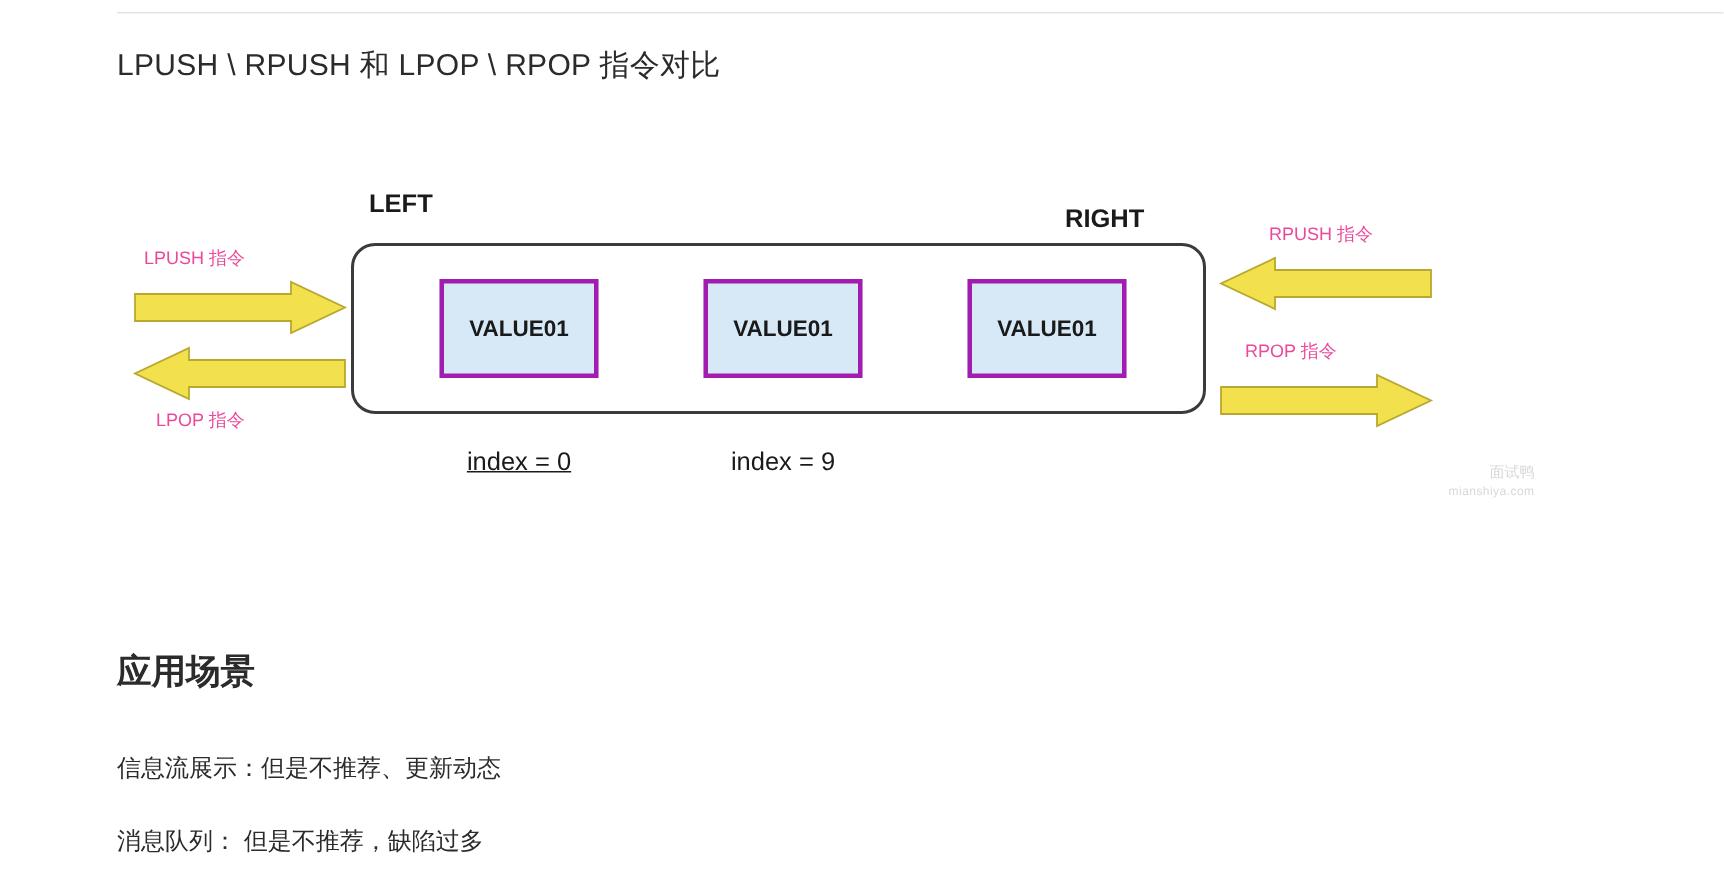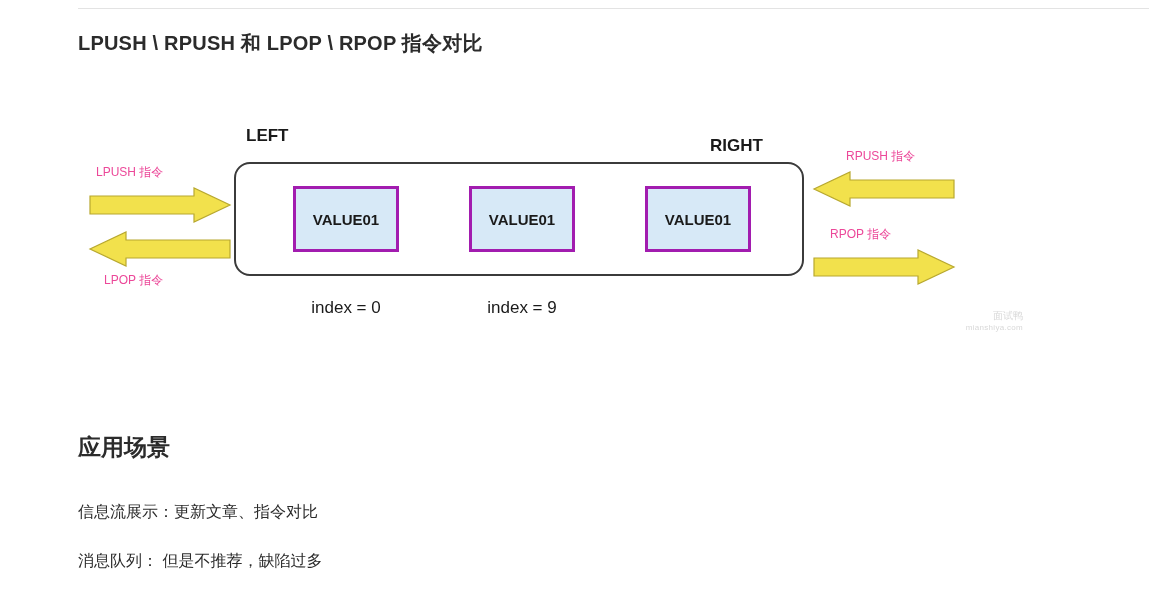--- a/index.html
+++ b/index.html
@@ -22,21 +22,21 @@
     top: 8px;
     width: 1071px;
     height: 1px;
     background: #e3e3e3;
   }
   .heading {
     position: absolute;
     left: 78px;
     top: 30px;
     font-size: 20px;
-    font-weight: bold;
+    font-weight: normal;
     letter-spacing: 0.2px;
     color: #2b2b2b;
     white-space: nowrap;
   }
   
   .diagram {
     position: absolute;
     left: 78px;
     top: 110px;
     width: 930px;
@@ -89,21 +89,21 @@
   .vb2 { left: 567px; }
 
   .index-label {
     position: absolute;
     top: 188px;
     width: 160px;
     text-align: center;
     font-size: 17px;
     color: #1a1a1a;
   }
-  .ix0 { left: 188px; }
+  .ix0 { left: 188px; text-decoration: underline; }
   .ix1 { left: 364px; }
   .ix2 { left: 540px; }
 
   
   .op-label {
     position: absolute;
     font-size: 12px;
     font-weight: normal;
     color: #ec4899;
     white-space: nowrap;
@@ -201,18 +201,18 @@
 
   <div class="watermark">
     <div class="wm-cn">面试鸭</div>
     <div class="wm-en">mianshiya.com</div>
   </div>
 </div>
 
 <div class="section-title">应用场景</div>
 
 <div class="bullet b1">
-  <b>信息流展示</b><span>：</span><span>更新文章、指令对比</span>
+  <b>信息流展示</b><span>：</span><span>但是不推荐、更新动态</span>
 </div>
 
 <div class="bullet b2">
   <b>消息队列</b><span>：</span><span> 但是不推荐，缺陷过多</span>
 </div>
 
 </body></html>

